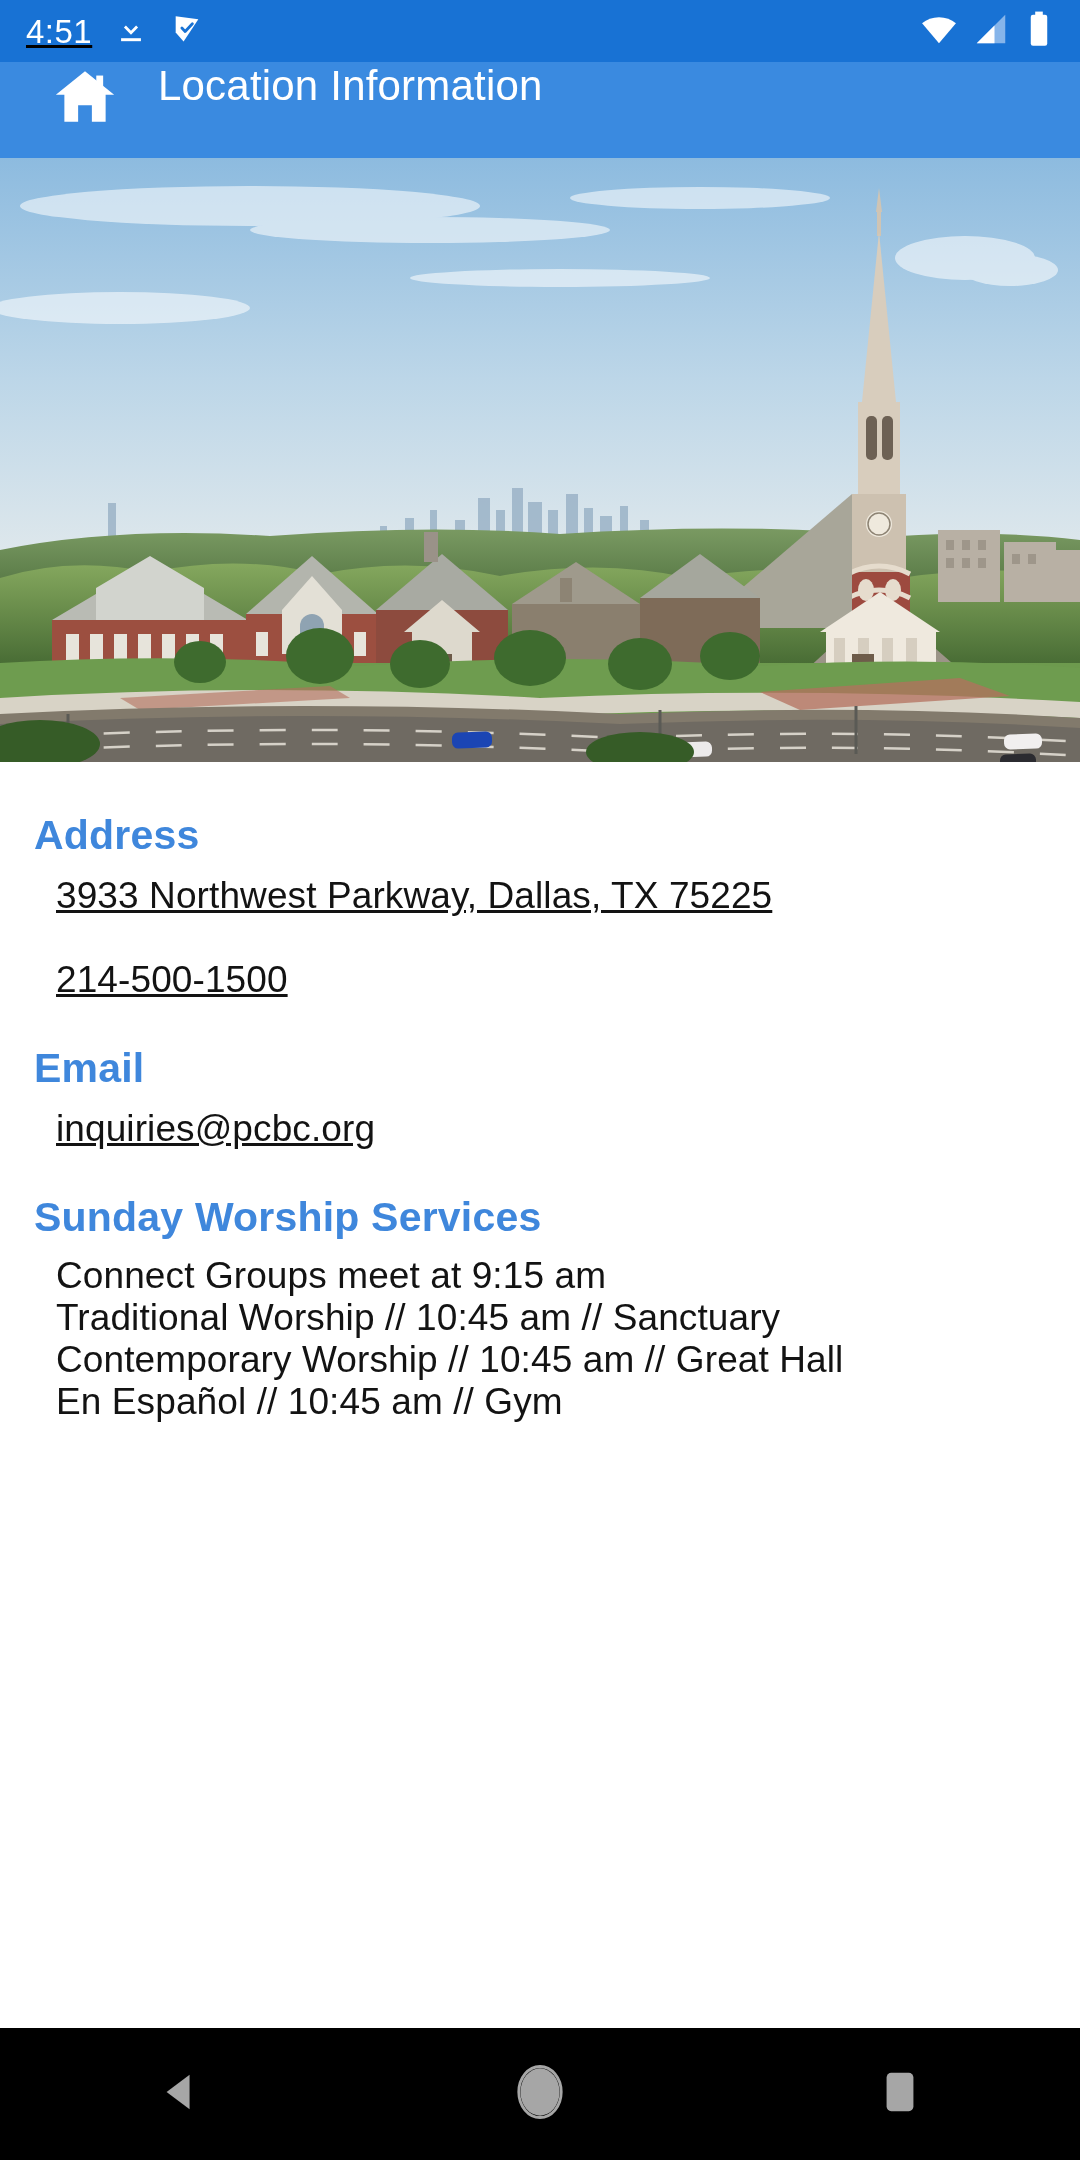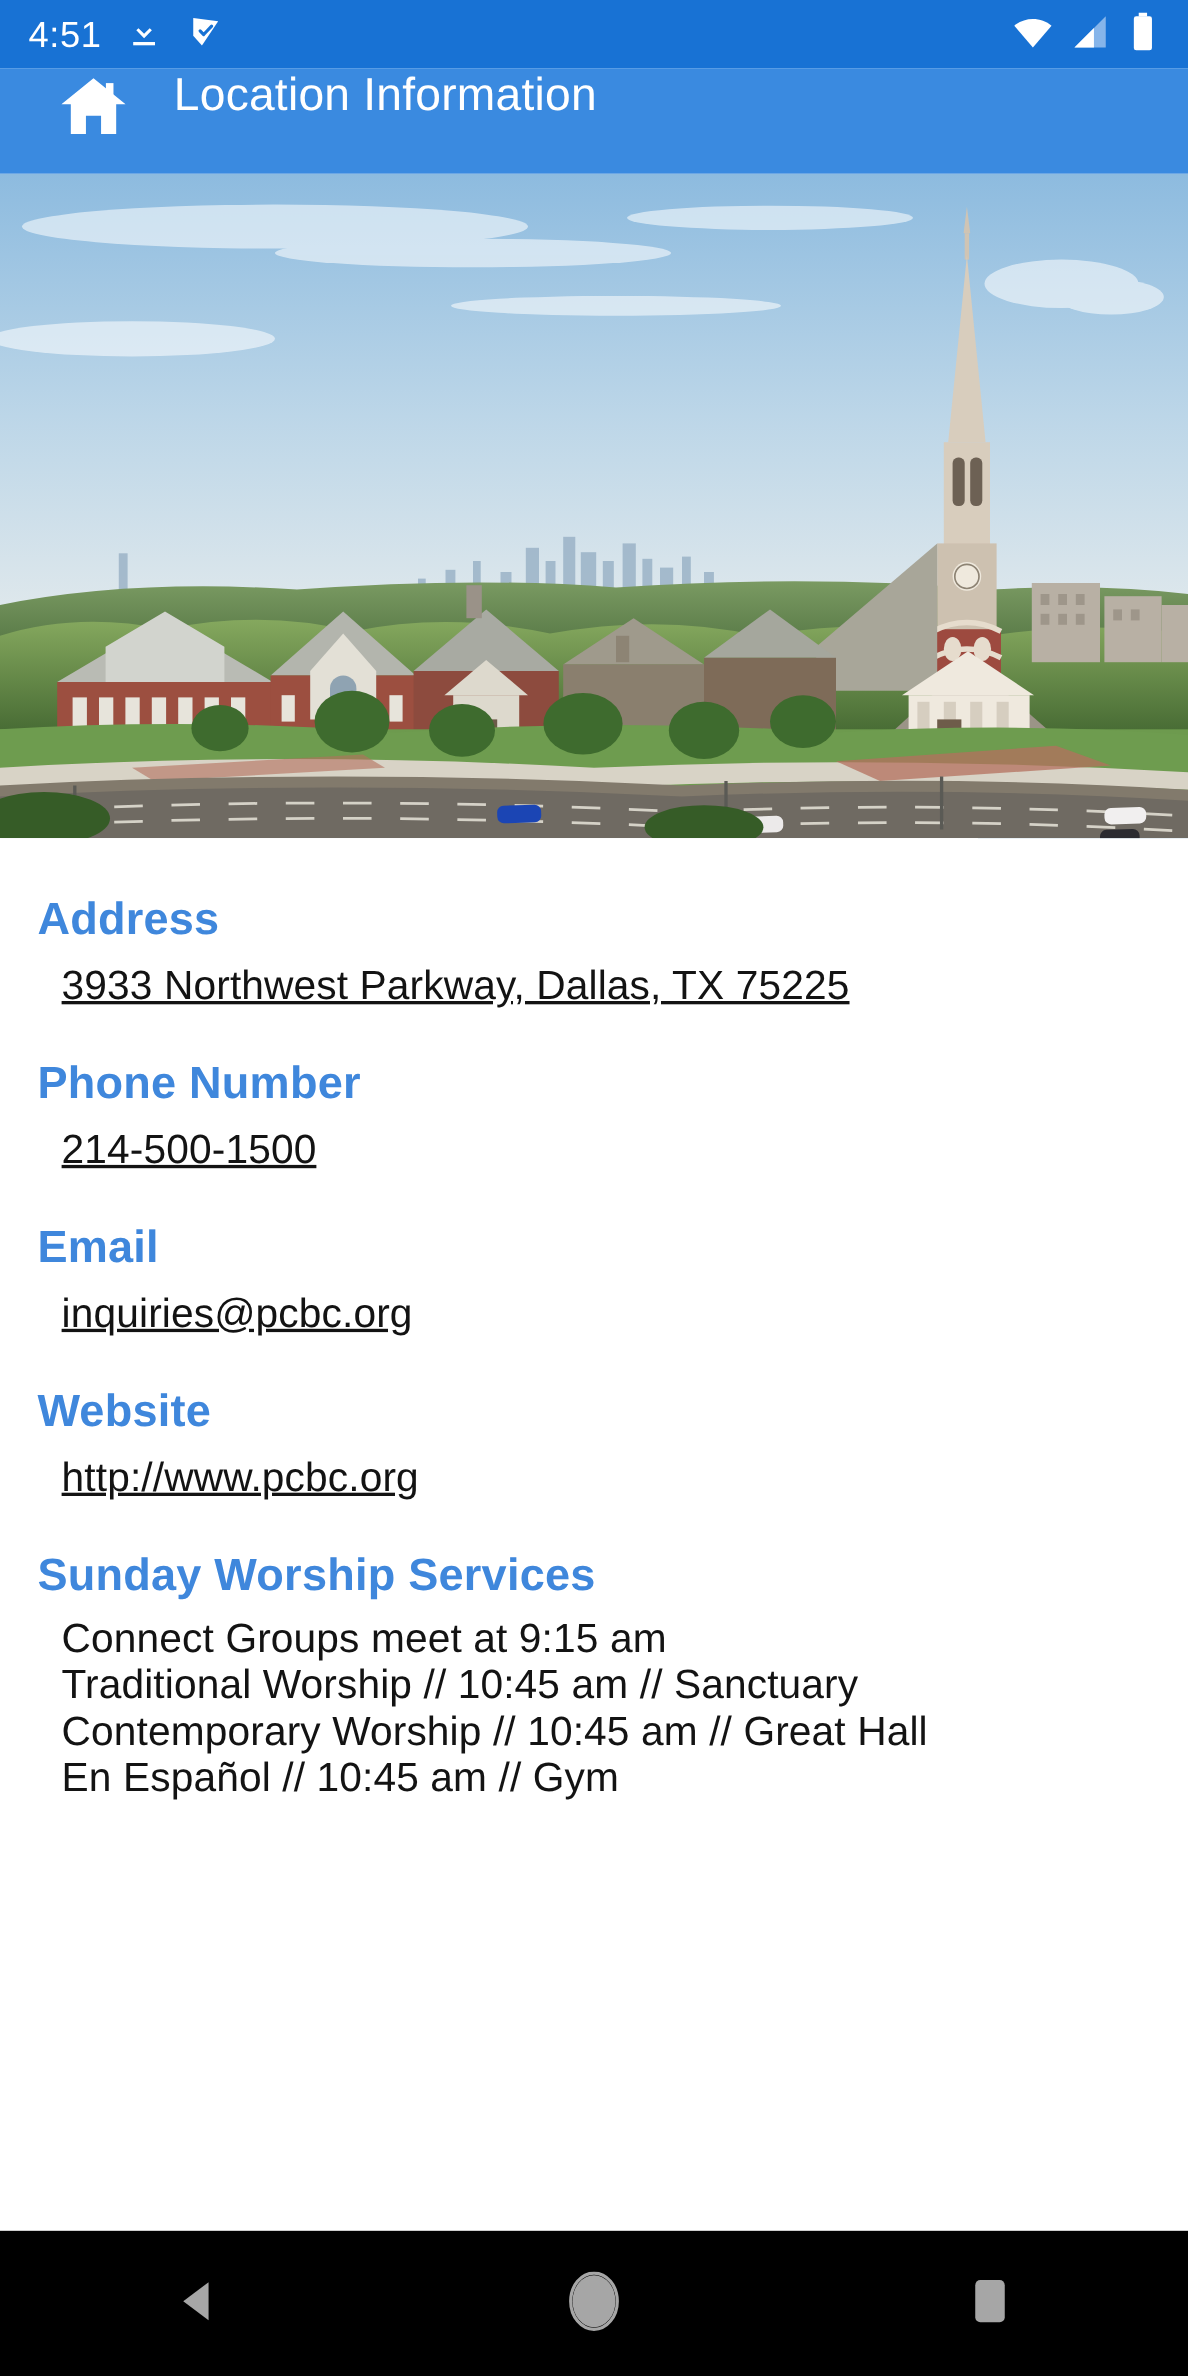--- a/index.html
+++ b/index.html
@@ -8,21 +8,21 @@
     background:#ffffff;
     font-family:"Liberation Sans", sans-serif;
     overflow:hidden;
   }
   .phone { position:relative; width:1080px; height:2160px; background:#fff; }
 
   
   .status-bar {
     position:absolute; top:0; left:0; width:1080px; height:62px;
     background:#1872d4;
-    display:flex; align-items:center;
+    display:flex; align-items:center;text-decoration:underline;
   }
   .status-left { display:flex; align-items:center; gap:22px; padding-left:26px; }
   .status-clock { color:#fff; font-size:33px; letter-spacing:.5px; line-height:1; }
   .status-right { margin-left:auto; display:flex; align-items:center; gap:14px; padding-right:26px; }
 
   
   .app-bar {
     position:absolute; top:62px; left:0; width:1080px; height:96px;
     background:#3a8ae0;
     display:flex; align-items:flex-start;
@@ -305,33 +305,28 @@
   </div>
 
   <div class="content">
 
     <div class="section">
       <div class="sec-head">Address</div>
       <div class="sec-body">3933 Northwest Parkway, Dallas, TX 75225</div>
     </div>
 
     <div class="section">
-      <div class="sec-head">Phone Number</div>
       <div class="sec-body">214-500-1500</div>
     </div>
 
     <div class="section">
       <div class="sec-head">Email</div>
       <div class="sec-body">inquiries@pcbc.org</div>
     </div>
 
-    <div class="section">
-      <div class="sec-head">Website</div>
-      <div class="sec-body">http://www.pcbc.org</div>
-    </div>
 
     <div class="section">
       <div class="sec-head">Sunday Worship Services</div>
       <div class="svc-list">
         <div class="svc-line">Connect Groups meet at 9:15 am</div>
         <div class="svc-line">Traditional Worship // 10:45 am // Sanctuary</div>
         <div class="svc-line">Contemporary Worship // 10:45 am // Great Hall</div>
         <div class="svc-line">En Español // 10:45 am // Gym</div>
       </div>
     </div>

